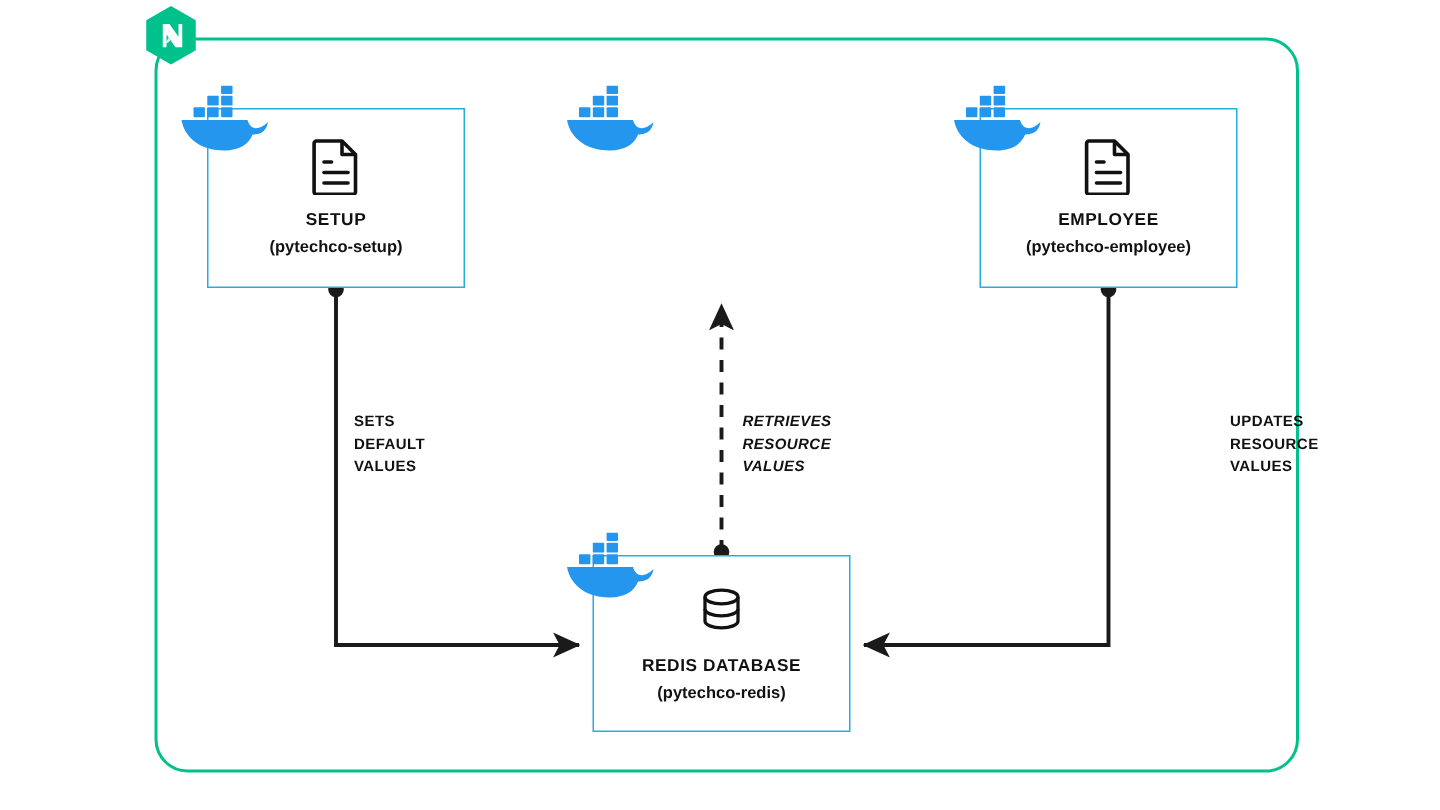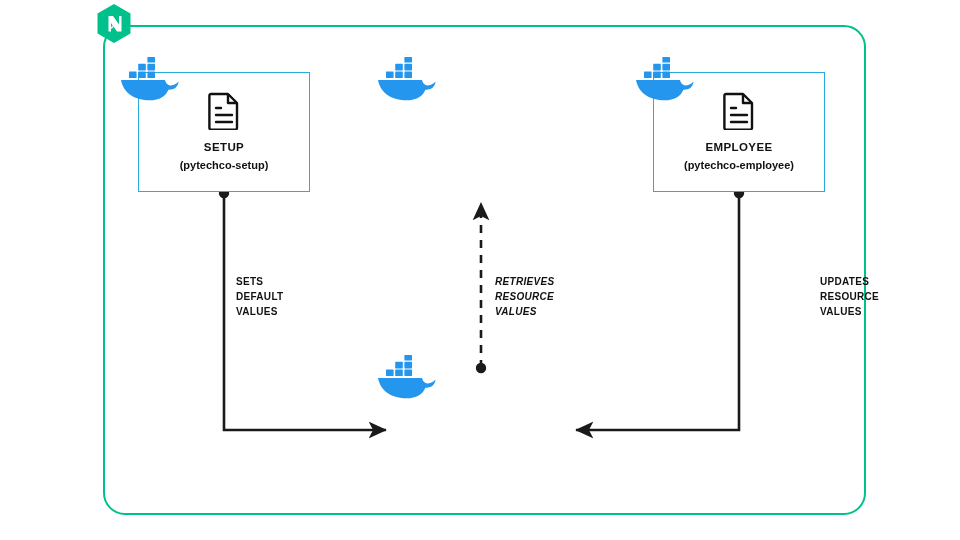--- a/index.html
+++ b/index.html
@@ -188,20 +188,30 @@
         <rect x="19.2" y="14.5" width="7.6" height="6.6" rx="0.6"></rect>
         <rect x="28.4" y="14.5" width="7.6" height="6.6" rx="0.6"></rect>
         <rect x="19.2" y="6.8" width="7.6" height="6.6" rx="0.6"></rect>
         <rect x="28.4" y="6.8" width="7.6" height="6.6" rx="0.6"></rect>
         <rect x="28.4" y="0" width="7.6" height="5.6" rx="0.6"></rect>
         <path d="M2 23 h44 c0 0 1.6 7.4 8.2 5.0 c3.4-1.2 5.4-3.6 5.4-3.6 c0 0 -0.4 5.0 -4.2 7.0 c-2.6 1.4 -6.0 1.3 -6.0 1.3 c-2.6 6.6 -9.0 10.6 -18.8 10.6 C16.4 43.3 4.6 36.6 2 23 Z"></path>
       </g>
     </svg>
   </div>
 
+  <div class="svc-box" style="left:395px;top:370px;width:172px;height:118px;">
+    <svg class="svc-icon" viewBox="0 0 34 38">
+      <ellipse cx="17" cy="9" rx="11" ry="4.6" fill="none" stroke="#111111" stroke-width="2.2"></ellipse>
+      <path d="M6 9 v16 a11 4.6 0 0 0 22 0 V9" fill="none" stroke="#111111" stroke-width="2.2"></path>
+      <path d="M6 17 a11 4.6 0 0 0 22 0" fill="none" stroke="#111111" stroke-width="2.2"></path>
+    </svg>
+    <div class="svc-title">REDIS
+DATABASE</div>
+    <div class="svc-sub">(pytechco-redis)</div>
+  </div>
   <div class="docker-badge" style="left:376px;top:355px;">
     <svg viewBox="0 0 62 44" width="62" height="44">
       <g fill="#2496ED">
         <rect x="10" y="14.5" width="7.6" height="6.6" rx="0.6"></rect>
         <rect x="19.2" y="14.5" width="7.6" height="6.6" rx="0.6"></rect>
         <rect x="28.4" y="14.5" width="7.6" height="6.6" rx="0.6"></rect>
         <rect x="19.2" y="6.8" width="7.6" height="6.6" rx="0.6"></rect>
         <rect x="28.4" y="6.8" width="7.6" height="6.6" rx="0.6"></rect>
         <rect x="28.4" y="0" width="7.6" height="5.6" rx="0.6"></rect>
         <path d="M2 23 h44 c0 0 1.6 7.4 8.2 5.0 c3.4-1.2 5.4-3.6 5.4-3.6 c0 0 -0.4 5.0 -4.2 7.0 c-2.6 1.4 -6.0 1.3 -6.0 1.3 c-2.6 6.6 -9.0 10.6 -18.8 10.6 C16.4 43.3 4.6 36.6 2 23 Z"></path>

